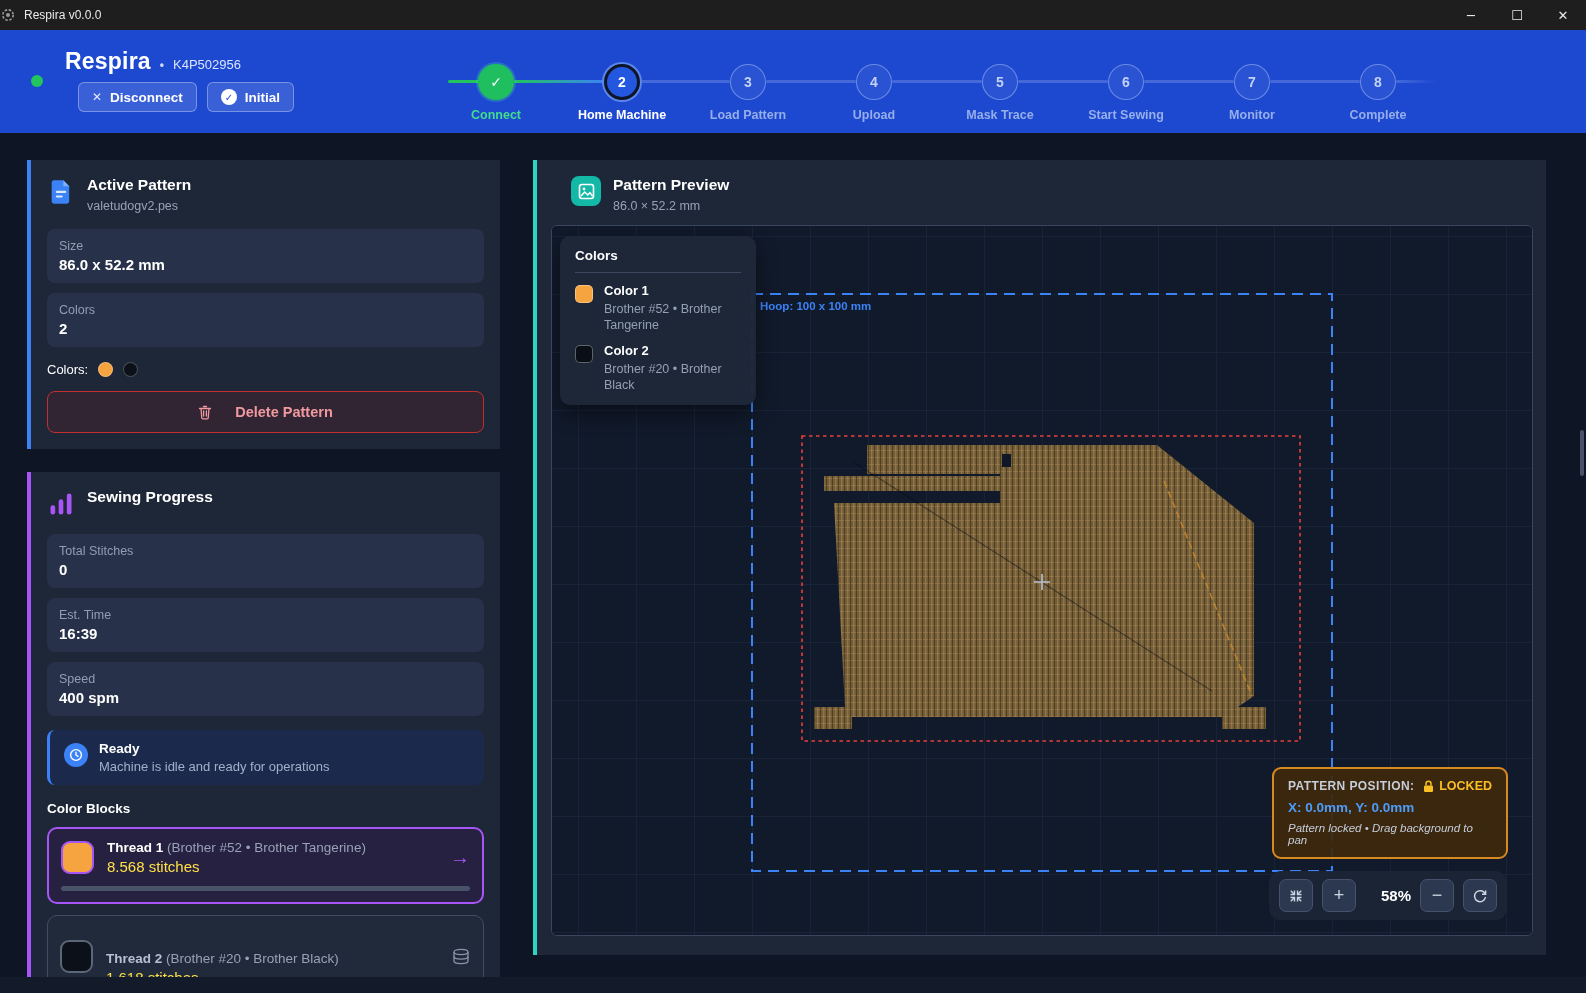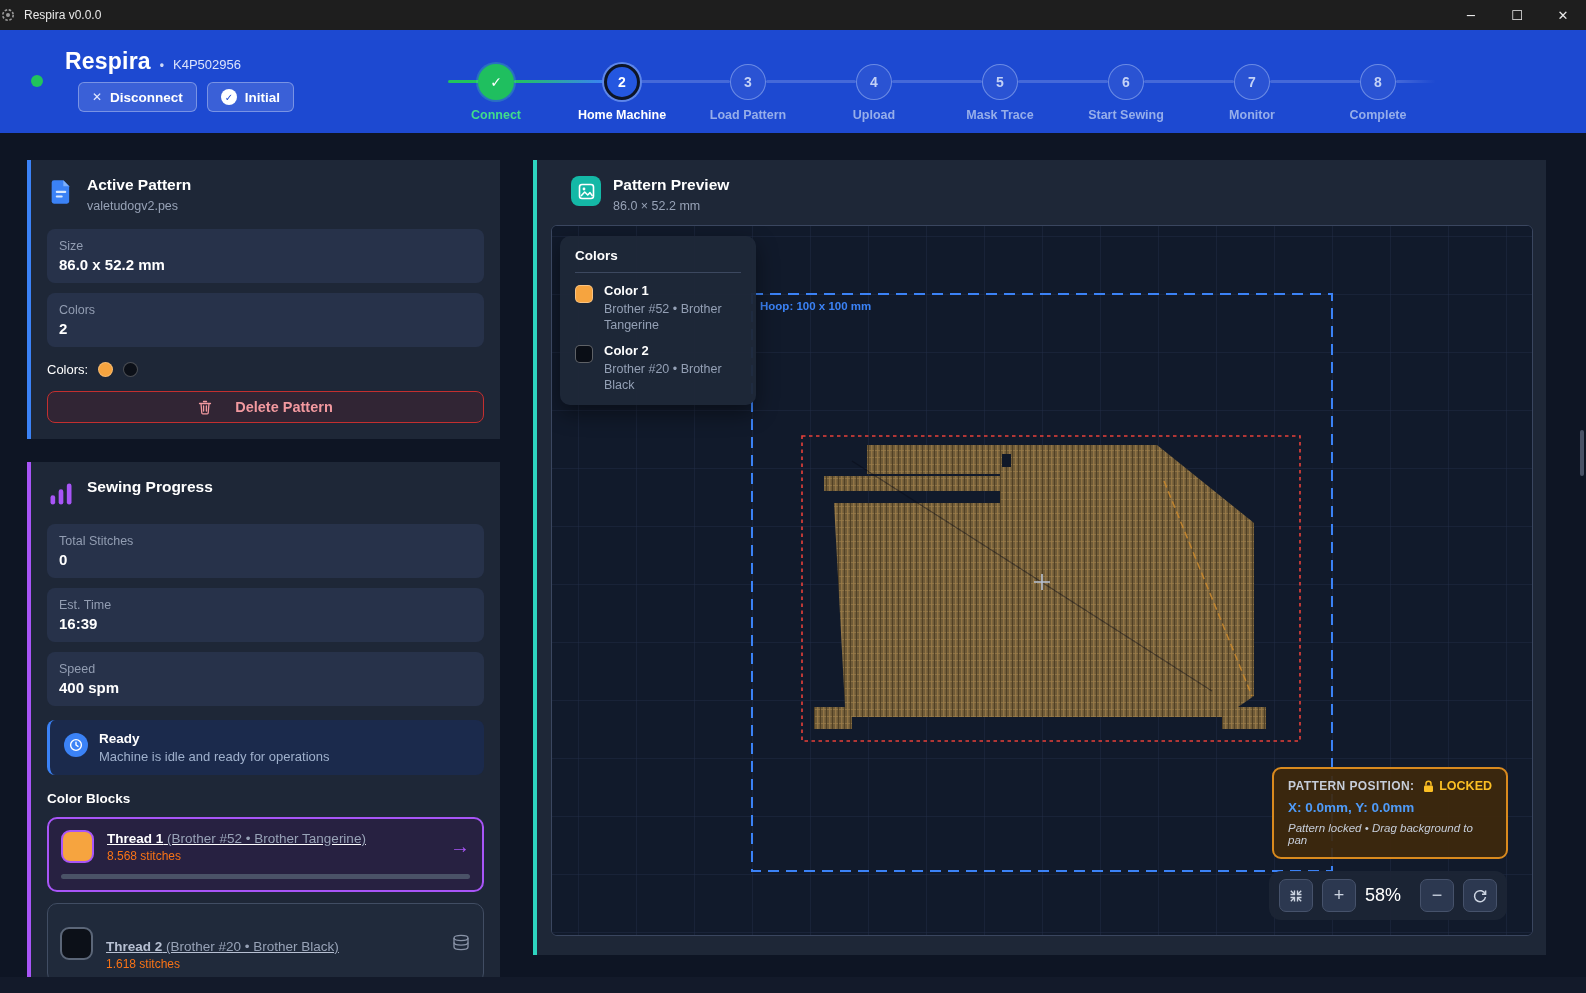--- a/index.html
+++ b/index.html
@@ -61,43 +61,43 @@
   .card-sub { font-size:12.5px; color:#97a2b6; margin-top:5px; }
   
   .stats { display:grid; grid-template-columns:1fr; gap:10px; margin-top:16px; }
   .stat { background:#27324a; border-radius:8px; padding:10px 12px; }
   .stat-label { font-size:12.5px; color:#929db2; }
   .stat-value { font-size:15px; font-weight:bold; color:#fff; margin-top:3px; }
   
   .colors-row { display:flex; align-items:center; gap:10px; margin-top:15px; }
   .colors-label { font-size:13px; color:#ffffff; }
   .dot { width:15px; height:15px; border-radius:50%; border:1px solid rgba(255,255,255,.25); }
-  .delete-btn { margin-top:14px; width:100%; height:32px; background:rgba(150,30,40,.16);
+  .delete-btn { margin-top:14px; width:100%; height:42px; background:rgba(150,30,40,.16);
     border:1.5px solid #c32f2f; border-radius:8px; color:#f2999f; font-size:14.5px; font-weight:bold;
     display:flex; align-items:center; justify-content:center; gap:23px; cursor:pointer; }
   
   .ready-box { margin-top:14px; background:#1b2a4c; border-left:3px solid #3b82f6; border-radius:8px;
     padding:11px 14px; display:flex; gap:11px; align-items:flex-start; }
   .clock-circle { width:24px; height:24px; border-radius:50%; background:#3b82f6; flex:0 0 auto;
     display:flex; align-items:center; justify-content:center; margin-top:2px; }
   .ready-title { font-size:13.5px; font-weight:bold; color:#fff; }
   .ready-desc { font-size:13px; color:#9fb0cc; margin-top:3px; }
   
   .cb-label { margin-top:16px; font-size:13.5px; font-weight:bold; color:#fff; }
   .thread { margin-top:11px; border-radius:10px; padding:11px 12px; }
   .thread.active { border:2px solid #a855f7; background:#272141; }
   .thread.idle { border:1px solid #414d63; background:#202a3b; }
   .thread-row { display:flex; align-items:center; gap:13px; }
   .swatch { width:33px; height:33px; border-radius:9px; flex:0 0 auto; }
   .swatch.ring-purple { border:2px solid #a855f7; }
   .swatch.ring-gray { border:2px solid #5b6activé678; border:2px solid #5b6678; }
-  .thread-name { font-size:13.5px; color:#fff;text-decoration:underline; }
+  .thread-name { font-size:13.5px; color:#fff; }
   .thread-name b { font-weight:bold; }
   .thread-detail { color:#97a2b6; font-weight:normal; }
-  .thread-stitches { font-size:12px; color:#f97316; margin-top:3px; }
+  .thread-stitches { font-size:15px; color:#fde047; margin-top:3px; }
   .thread-arrow { margin-left:auto; color:#a855f7; font-size:20px; }
   .thread-icon { margin-left:auto; color:#8a94a8; }
   .progress-track { margin-top:11px; height:5px; border-radius:3px; background:#4a5267; width:100%; }
   .thread.idle .thread-name b, .thread.idle .thread-name { color:#b7c0d2;margin-top:24px; }
   
   .canvas-wrap { position:relative; margin-top:12px; width:982px; height:711px;
     background:#111a2b; border:1px solid #3a465f; border-radius:6px; overflow:hidden; }
   .legend { position:absolute; left:8px; top:10px; width:196px; background:#202a3acc;
     background:rgba(30,40,56,.96); border-radius:10px; padding:12px 15px; box-shadow:0 8px 22px rgba(0,0,0,.45); }
   .legend-title { font-size:13.5px; font-weight:bold; color:#fff; }
@@ -110,21 +110,21 @@
     border:2px solid #d98a1e; border-radius:9px; padding:10px 14px 11px; }
   .pos-row1 { display:flex; align-items:center; justify-content:space-between; }
   .pos-label { font-size:12px; font-weight:bold; color:#c6cdd9; letter-spacing:.4px; }
   .pos-locked { display:flex; align-items:center; gap:5px; color:#fbbf24; font-size:12.5px; font-weight:bold; }
   .pos-coords { margin-top:7px; font-size:13.5px; font-weight:bold; color:#4f9bf8; }
   .pos-hint { margin-top:7px; font-size:11.5px; font-style:italic; color:#c6cdd9; }
   .zoombar { position:absolute; right:25px; bottom:15px; background:rgba(28,37,53,.95); border-radius:12px;
     padding:8px 10px; display:flex; align-items:center; gap:9px; }
   .zbtn { width:34px; height:33px; background:#2c3850; border:1px solid #46526b; border-radius:7px;
     display:flex; align-items:center; justify-content:center; color:#cdd5e2; font-size:18px; cursor:pointer; }
-  .zoom-level { width:46px; text-align:left; font-size:18px; font-weight:normal; color:#fff; }
+  .zoom-level { width:46px; text-align:right; font-size:15px; font-weight:bold; color:#fff; }
   .scroll-thumb { position:absolute; right:2px; top:430px; width:4px; height:46px; border-radius:2px;
     background:#79839a; opacity:.55; }
   .footer-strip { position:absolute; bottom:0; left:0; width:1586px; height:16px; background:#131a2a; }
   svg text { font-family:"Liberation Sans","DejaVu Sans",sans-serif; }
 </style>
 </head>
 <body>
 
 <div class="titlebar">
   <svg class="appicon" viewBox="0 0 16 16">

